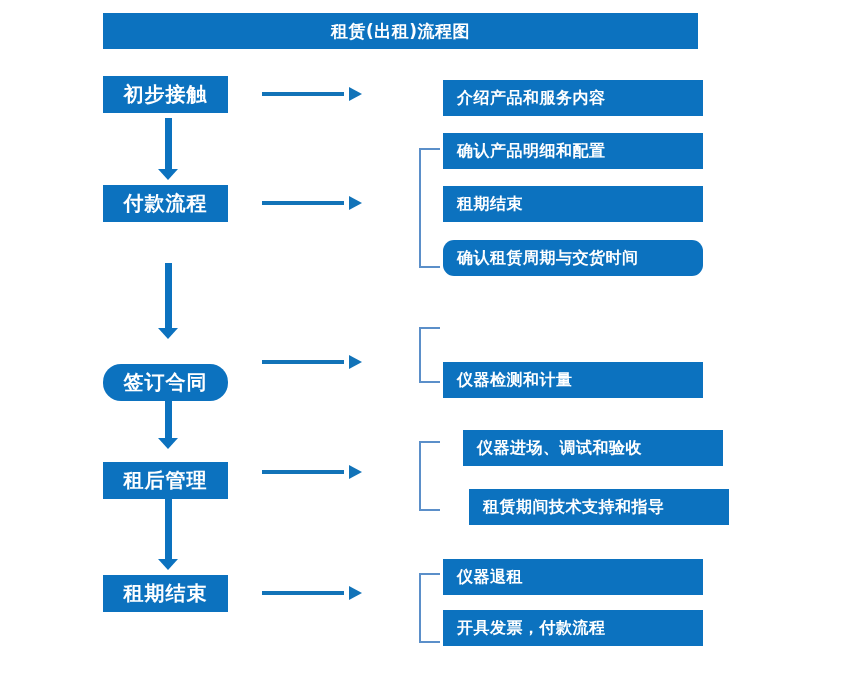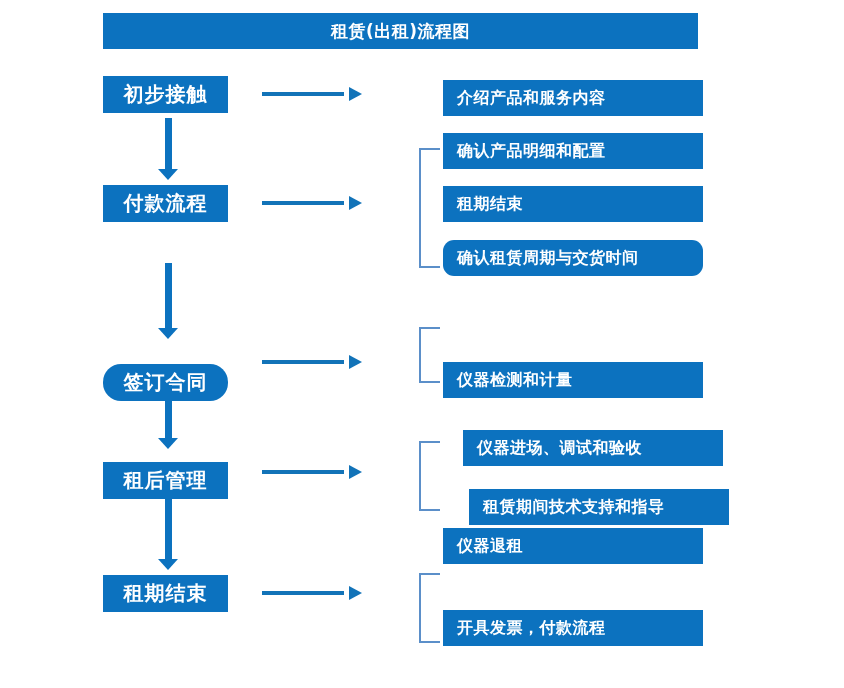--- a/index.html
+++ b/index.html
@@ -181,16 +181,16 @@
 
   <div class="detail-box" style="top:133px;text-align:center;">确认产品明细和配置</div>
   <div class="detail-box" style="top:186px;">租期结束</div>
   <div class="detail-box" style="top:240px;border-radius:11px;">确认租赁周期与交货时间</div>
 
   <div class="detail-box" style="top:362px;">仪器检测和计量</div>
 
   <div class="detail-box" style="top:430px;margin-left:20px;">仪器进场、调试和验收</div>
   <div class="detail-box" style="top:489px;margin-left:26px;">租赁期间技术支持和指导</div>
 
-  <div class="detail-box" style="top:528px;">仪器退租</div>
+  <div class="detail-box" style="top:559px;">仪器退租</div>
   <div class="detail-box" style="top:610px;">开具发票，付款流程</div>
 
 </div>
 
 </body></html>

